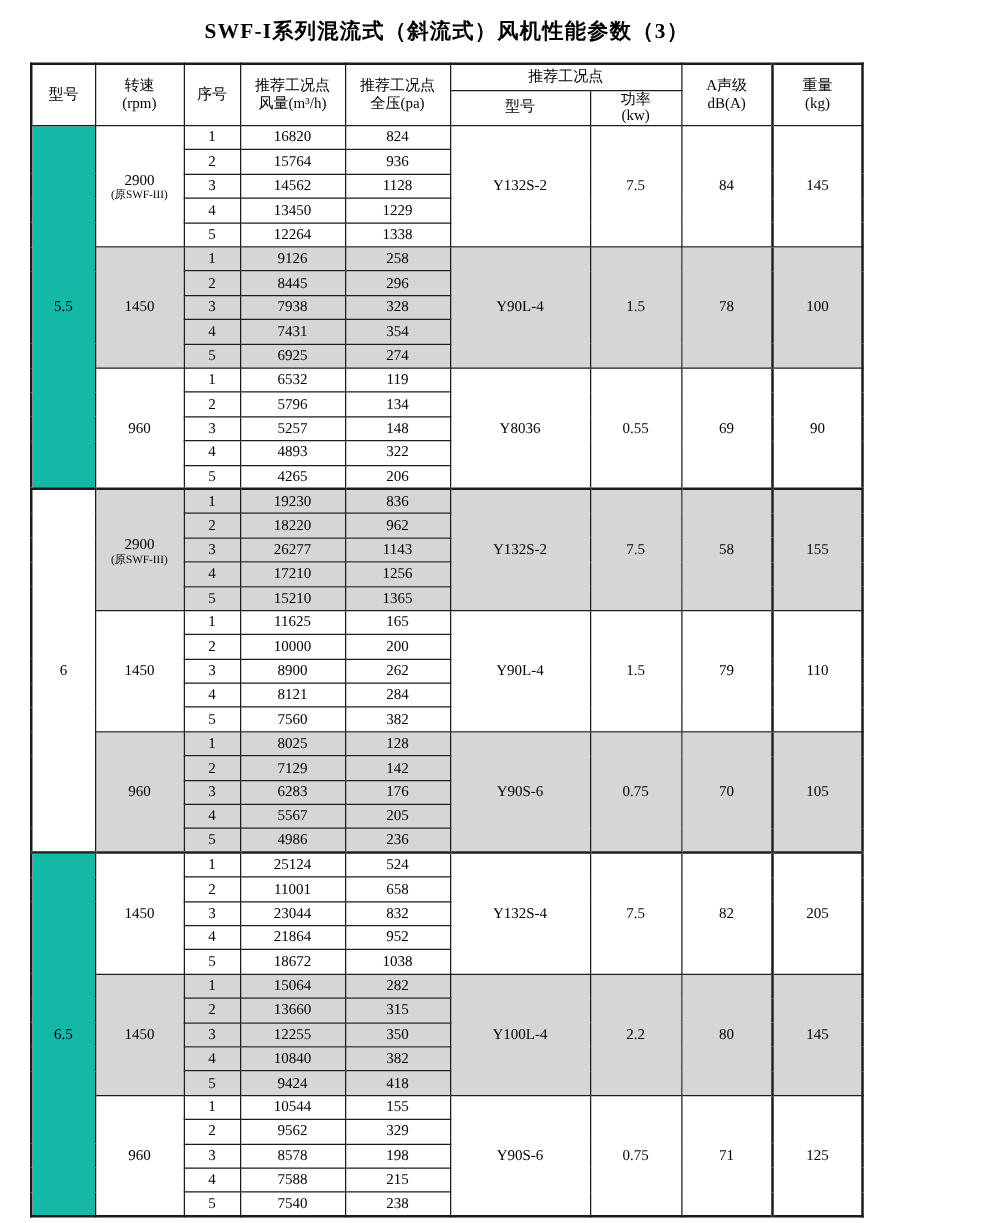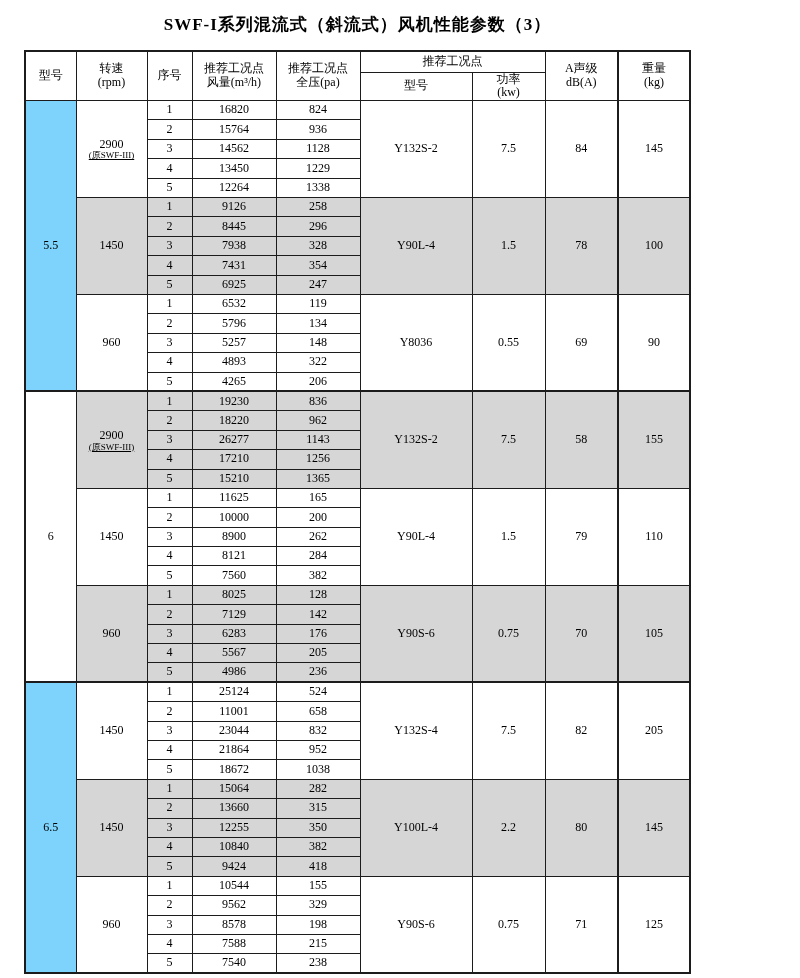--- a/index.html
+++ b/index.html
@@ -39,24 +39,24 @@
     vertical-align: middle;
     font-size: 12px;
     font-weight: normal;
     line-height: 1.15;
     overflow: hidden;
   }
   .spec-table thead tr.h1 { height: 21px; }
   .spec-table thead tr.h2 { height: 27px; }
   .spec-table tbody tr { height: 19.4px; }
   .hl { display: block; }
-  .speed-note { display: block; font-size: 9px; line-height: 1.0; text-decoration: underline; }
+  .speed-note { display: block; font-size: 9px; line-height: 1.0; }
   tr.shaded td { background: #d6d6d6; }
   tr.shaded td.model-cell { background: #ffffff; }
-  td.model-cell { background: #7dd3fc; }
+  td.model-cell { background: #14b8a6; }
   tr.section-start td { border-top: 2px solid #1c1c1c; }
   .weight-col { border-left-width: 2px !important; }
 </style>
 </head>
 <body>
 
 <div class="page">
 
   <h1 class="title">SWF-I系列混流式（斜流式）风机性能参数（3）</h1>
 
@@ -167,21 +167,21 @@
           <td class="pressure-cell">328</td>
         </tr>
         <tr class="shaded">
           <td class="idx-cell">4</td>
           <td class="airflow-cell">7431</td>
           <td class="pressure-cell">354</td>
         </tr>
         <tr class="shaded">
           <td class="idx-cell">5</td>
           <td class="airflow-cell">6925</td>
-          <td class="pressure-cell">247</td>
+          <td class="pressure-cell">274</td>
         </tr>
         <tr>
           <td class="speed-cell" rowspan="5"><span>960</span></td>
           <td class="idx-cell">1</td>
           <td class="airflow-cell">6532</td>
           <td class="pressure-cell">119</td>
           <td class="motor-model-cell" rowspan="5">Y8036</td>
           <td class="power-cell" rowspan="5">0.55</td>
           <td class="noise-cell" rowspan="5">69</td>
           <td class="weight-cell weight-col" rowspan="5">90</td>

